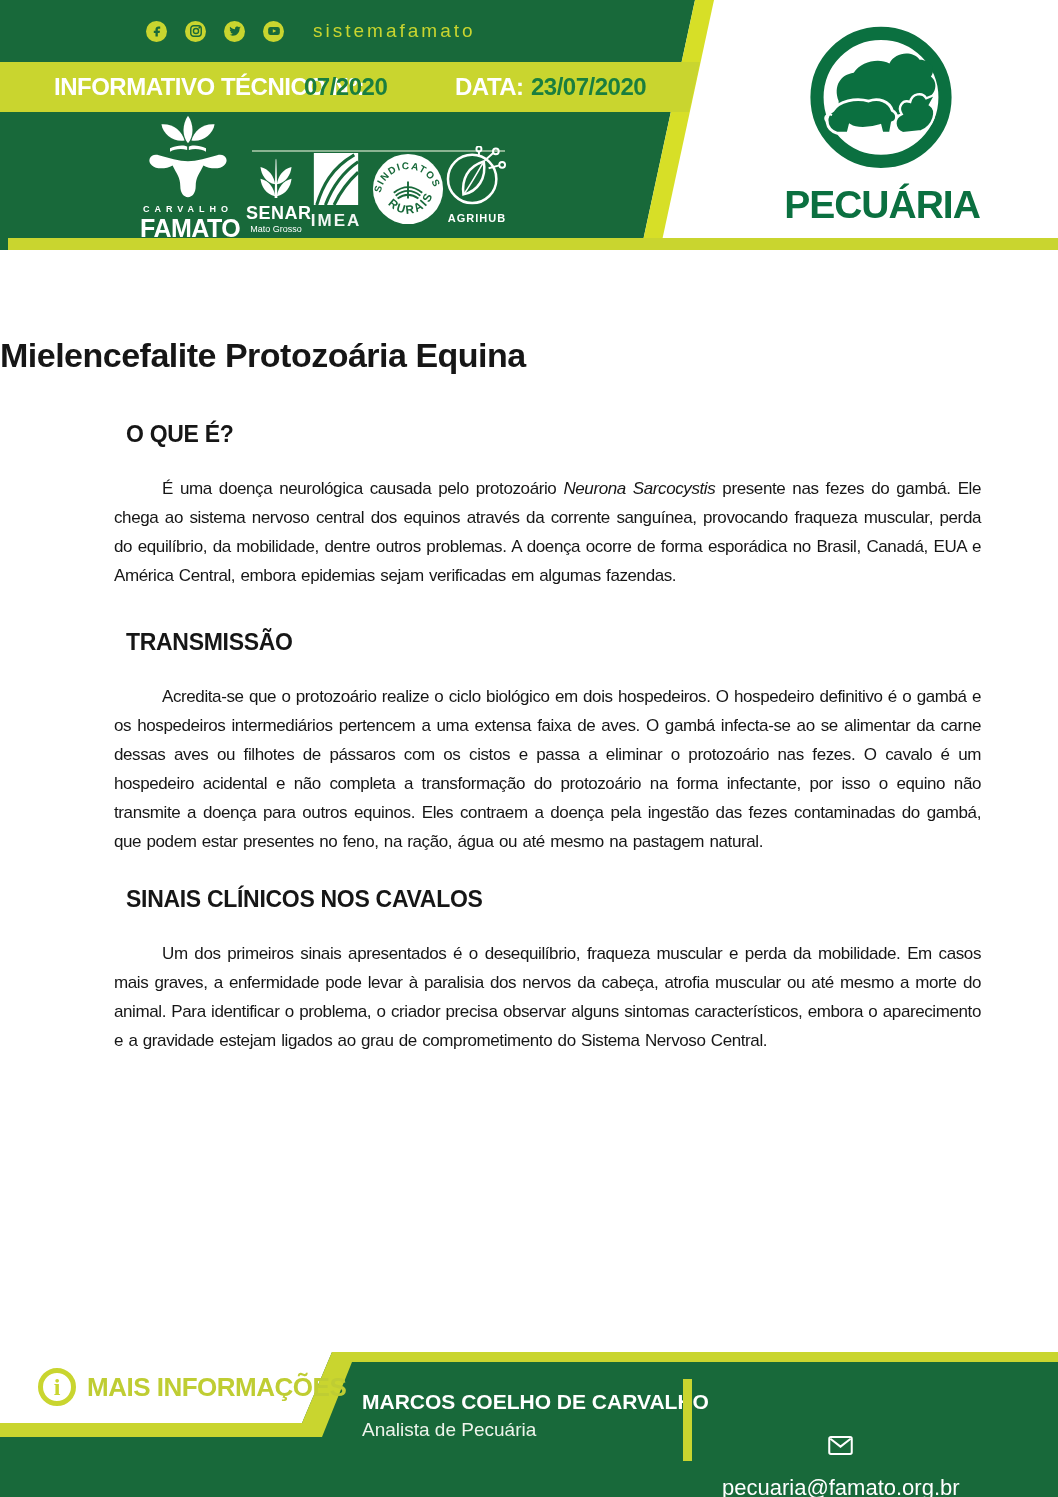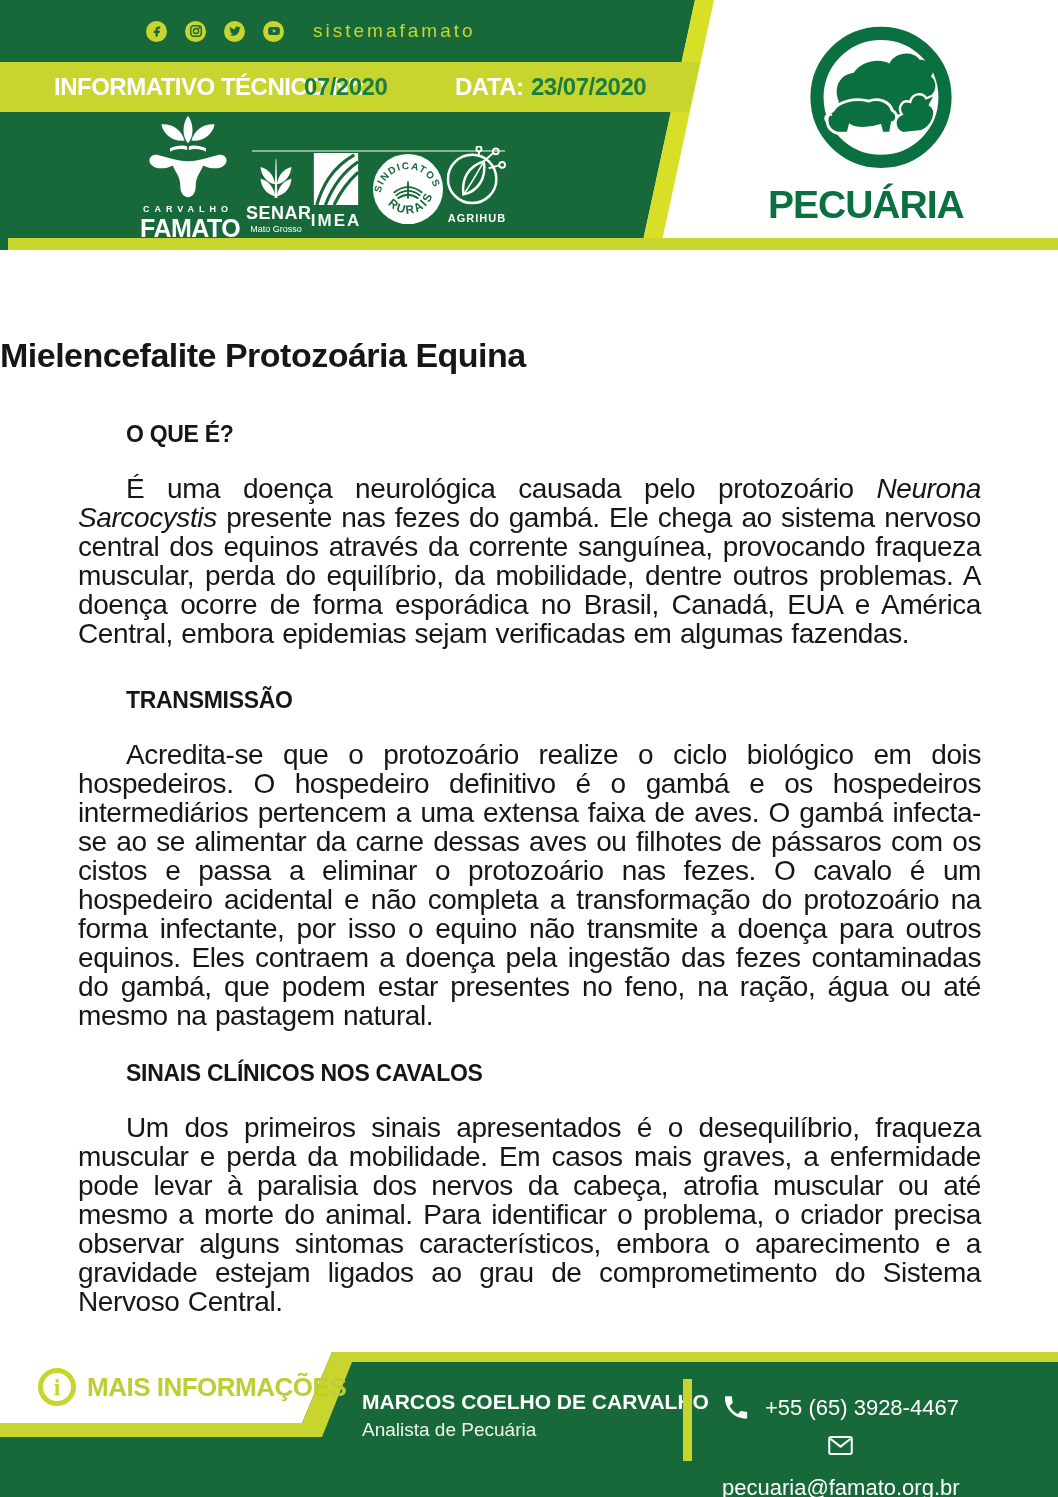--- a/index.html
+++ b/index.html
@@ -37,29 +37,29 @@
   .famato-name{font-size:25px;font-weight:bold;letter-spacing:-0.5px;text-align:center;}
   .logo-senar{left:246px;top:156px;width:60px;}
   .senar-name{font-size:18px;font-weight:bold;letter-spacing:0.5px;margin-top:1px;}
   .senar-sub{font-size:9px;}
   .logo-imea{left:310px;top:153px;width:52px;}
   .imea-name{font-size:17px;letter-spacing:2px;margin-top:2px;font-weight:bold;opacity:.95;}
   .logo-sind{left:372px;top:151px;width:72px;height:76px;}
   .logo-agrihub{left:444px;top:146px;width:66px;}
   .agrihub-name{font-size:11px;font-weight:bold;letter-spacing:1px;margin-top:2px;}
   .pec-circle{position:absolute;left:801px;top:22px;width:160px;height:160px;z-index:5;}
-  .pec-label{position:absolute;left:768px;top:183px;width:228px;z-index:5;
+  .pec-label{position:absolute;left:768px;top:183px;width:228px;text-align:center;z-index:5;
     font-size:39px;font-weight:bold;letter-spacing:-1px;color:var(--logo-green);}
 
   
   .page-body{position:absolute;top:250px;left:0;width:1058px;color:var(--ink);}
   .doc-title{margin:86px 0 0;font-size:34px;font-weight:bold;letter-spacing:-0.5px;}
   .sec-h{margin-left:126px;font-size:23px;font-weight:bold;letter-spacing:-0.3px;}
   .sec-h.h1{margin-top:46px;} .sec-h.h2{margin-top:39px;} .sec-h.h3{margin-top:30px;}
-  .sec-p{margin:26px 77px 0 78px;font-size:28px;line-height:29px;text-align:justify;
+  .sec-p{margin:26px 77px 0 114px;font-size:17px;line-height:29px;text-align:justify;
     text-indent:48px;letter-spacing:-0.4px;word-spacing:1px;}
   .it{font-style:italic;}
 
   
   .footer{position:absolute;left:0;top:1352px;width:1058px;height:145px;background:var(--green);}
   .f-white{position:absolute;inset:0;background:#fff;
     clip-path:polygon(0 0,332px 0,302px 71px,0 71px);}
   .f-yellow{position:absolute;inset:0;background:var(--yellow);
     clip-path:polygon(332px 0,1058px 0,1058px 10px,352px 10px,322px 85px,0 85px,0 71px,302px 71px);}
   .f-info{position:absolute;left:38px;top:16px;display:flex;align-items:center;gap:11px;z-index:2;}
@@ -229,26 +229,20 @@
 
     <div class="f-info">
       <span class="f-info-icon">i</span>
       <span class="f-info-label">MAIS INFORMAÇÕES</span>
     </div>
 
     <div class="f-name">MARCOS COELHO DE CARVALHO</div>
     <div class="f-role">Analista de Pecuária</div>
     <div class="f-div"></div>
 
-    <div class="f-row f-phone">
-      <svg viewBox="0 0 24 24">
-          <path fill="#fff" d="M6.8 10.6c1.6 3.1 4.1 5.6 7.2 7.2l2.4-2.4c.3-.3.7-.4 1.1-.3 1.2.4 2.5.6 3.8.6.6 0 1.1.5 1.1 1.1v4c0 .6-.5 1.1-1.1 1.1C11 21.9 2.6 13.5 2.6 3.2c0-.6.5-1.1 1.1-1.1h4.1c.6 0 1.1.5 1.1 1.1 0 1.3.2 2.6.6 3.8.1.4 0 .8-.3 1.1l-2.4 2.5z"></path>
-        </svg>
-      <span>+55 (65) 3928-4467</span>
-    </div>
 
     <div class="f-row f-email">
       <svg viewBox="0 0 24 24">
           <rect x="2" y="4.5" width="20" height="15" rx="1.5" fill="none" stroke="#fff" stroke-width="1.8"></rect>
           <path d="M3 6l9 7 9-7" fill="none" stroke="#fff" stroke-width="1.8"></path>
         </svg>
       <span>pecuaria@famato.org.br</span>
     </div>
   </div>
 

